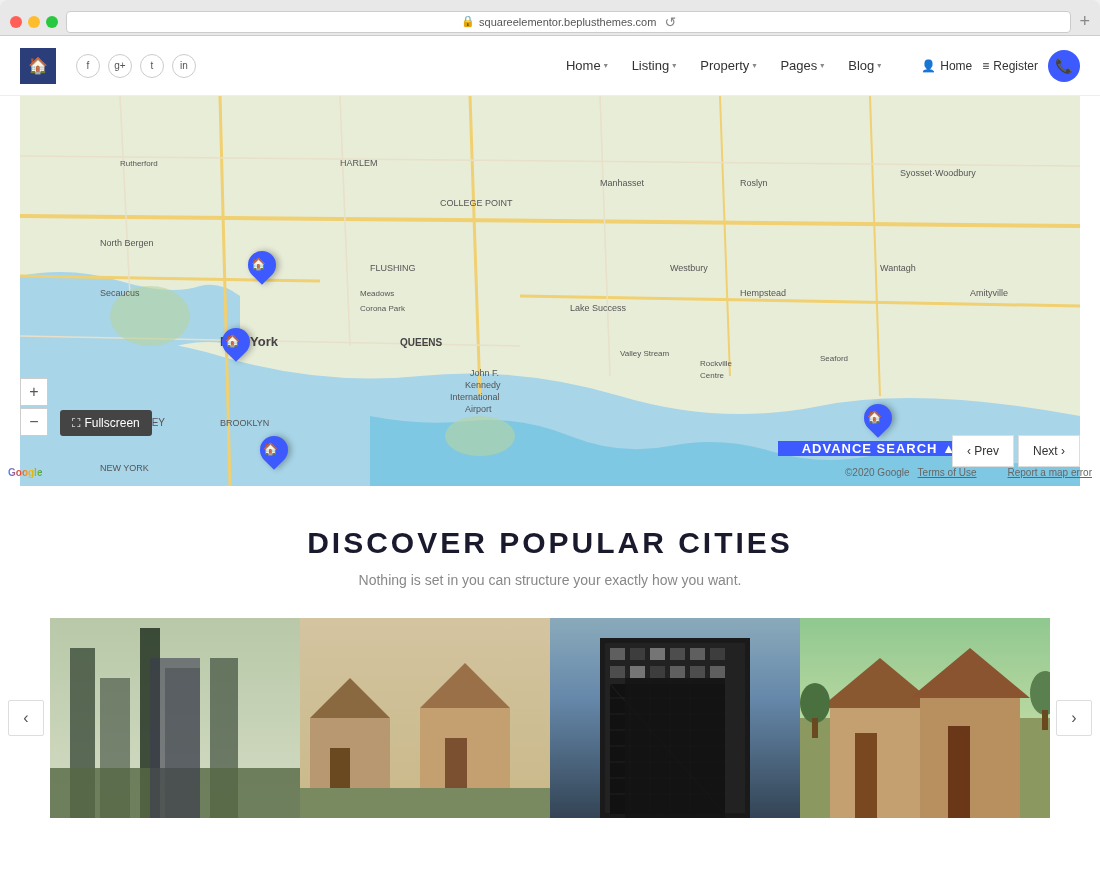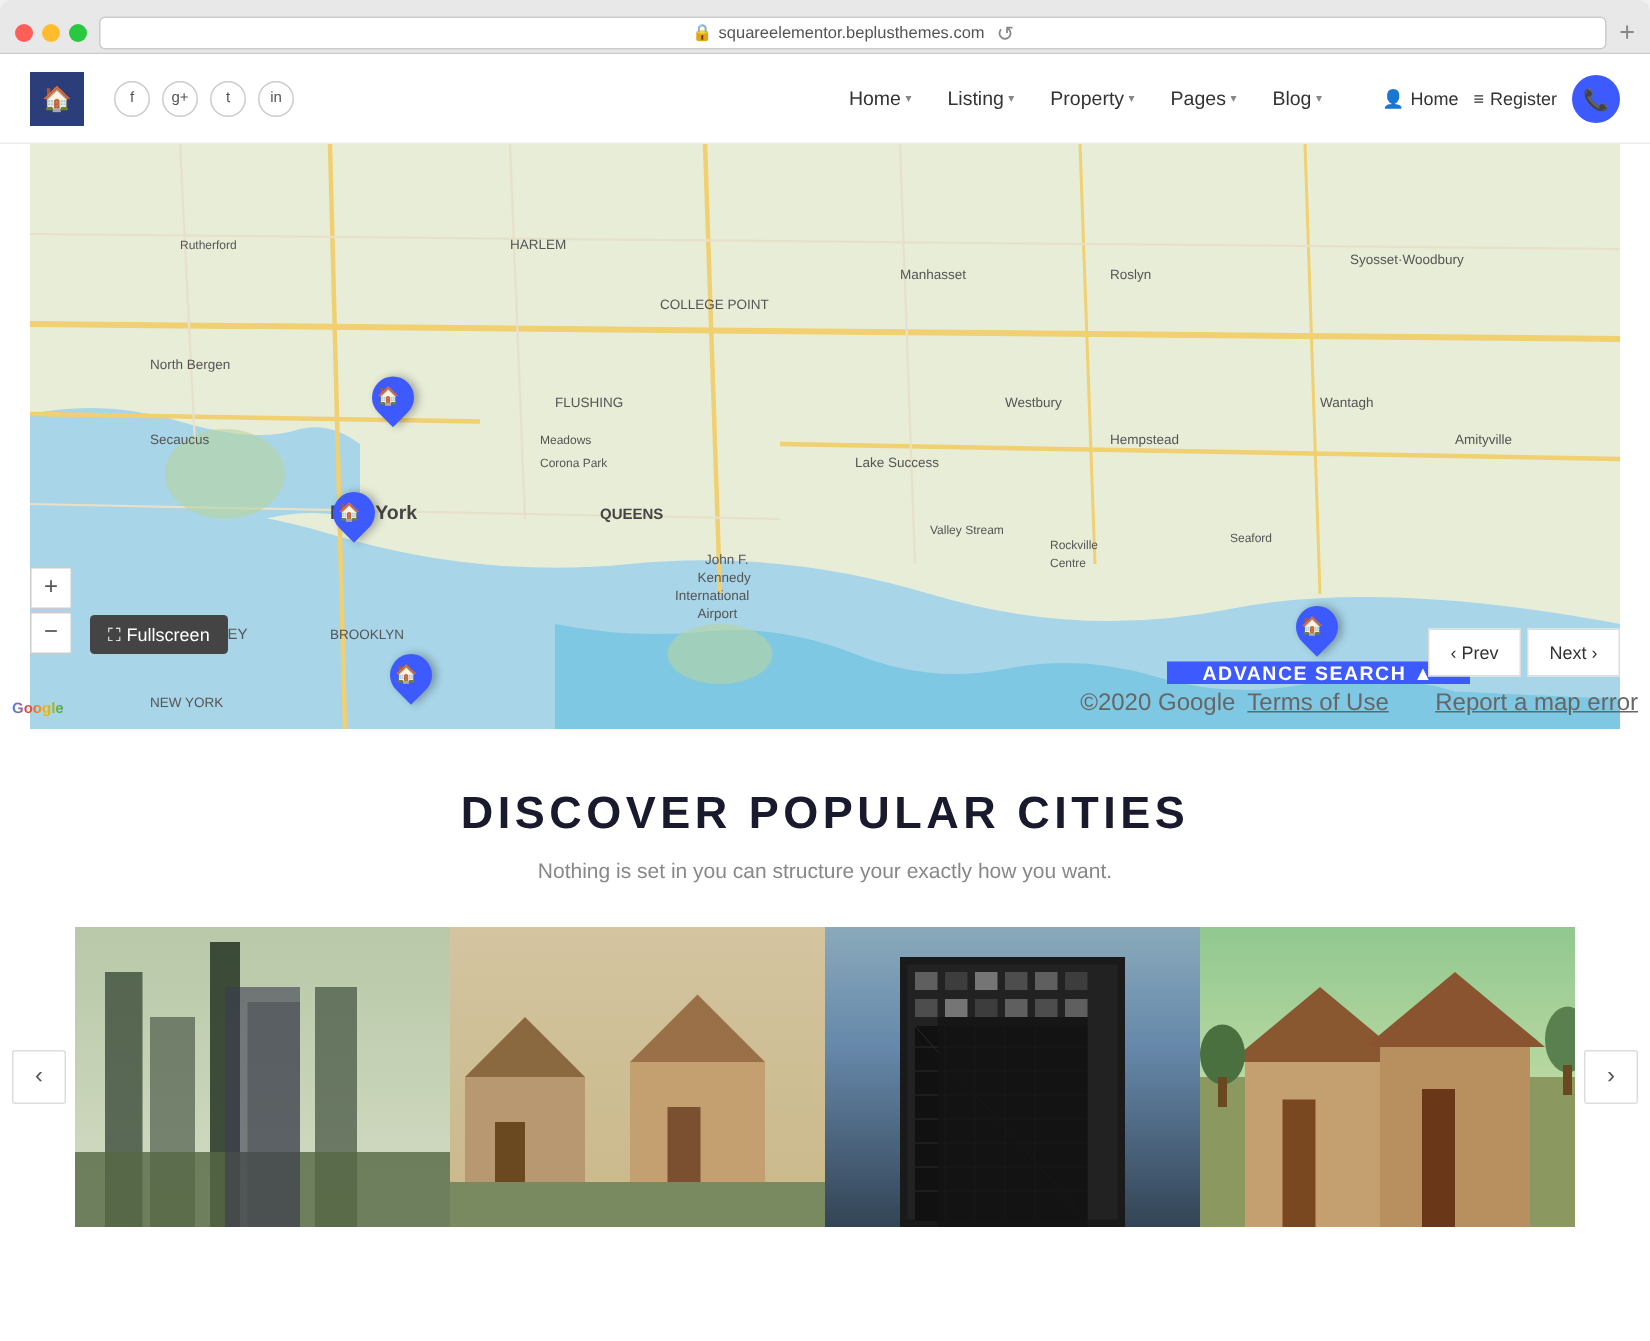--- a/index.html
+++ b/index.html
@@ -107,41 +107,41 @@
       font-size: 12px; cursor: pointer; border-radius: 3px;
       display: flex; align-items: center; gap: 4px;
     }
     .advance-search-btn {
       position: absolute; bottom: 30px; right: 120px;
       background: #3d5afe; color: white; padding: 0 24px;
       font-size: 13px; font-weight: 600; cursor: pointer; letter-spacing: 1px;
       text-transform: uppercase;
     }
     .prev-next {
-      position: absolute; bottom: 35px; right: 20px;
+      position: absolute; bottom: 19px; right: 20px;
       display: flex; gap: 4px;
     }
     .pn-btn {
       background: white; border: 1px solid #ddd; padding: 8px 14px;
       font-size: 12px; cursor: pointer; color: #333;
     }
     .map-footer {
       position: absolute; bottom: 8px; left: 8px;
       font-size: 11px; color: #666; display: flex; align-items: center; gap: 4px;
     }
     .google-logo {
       font-size: 10px; font-weight: 700;
       background: linear-gradient(to right, #4285F4, #EA4335, #FBBC05, #34A853);
       margin-top: 39px;
       -webkit-background-clip: text;
       -webkit-text-fill-color: transparent;
     }
     .map-legal {
       position: absolute; bottom: 8px; right: 8px;
-      font-size: 16px; color: #666; display: flex; gap: 8px;
+      font-size: 10px; color: #666; display: flex; gap: 8px;
     }
 
     
     .discover-section {
       padding: 40px 20px 30px;
       text-align: center;
       border-radius: 28px;
     }
     .discover-title {
       font-size: 30px; font-weight: 800; letter-spacing: 3px;

